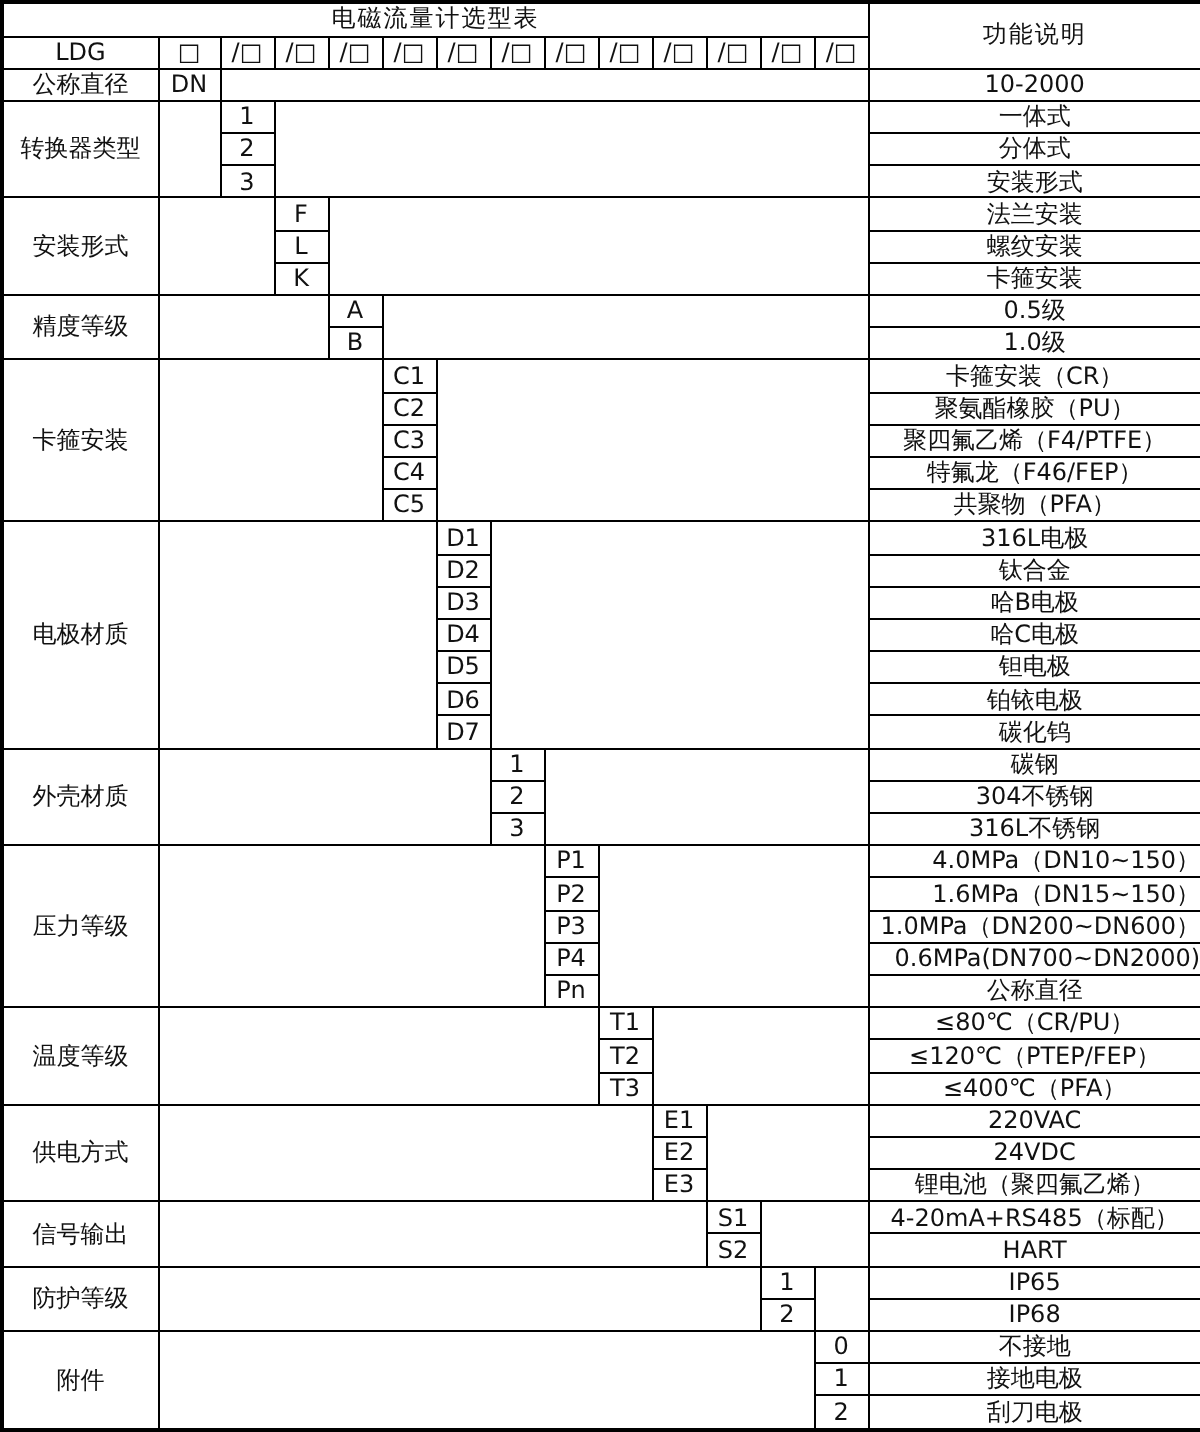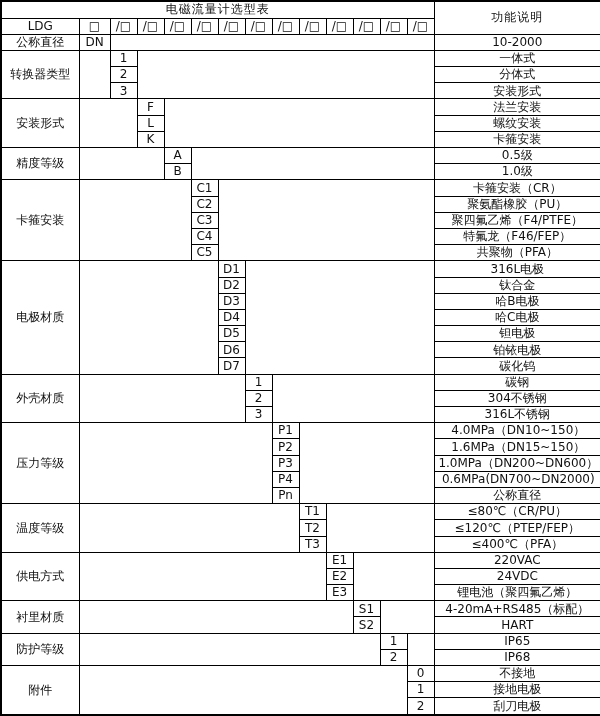--- a/index.html
+++ b/index.html
@@ -54,21 +54,21 @@
     font-size: 12px;
   }
   td.code {
     font-size: 12px;
   }
   td.desc {
     font-size: 12.5px;
     margin-left: 20px;
   }
   td.desc.left {
-    text-align: center;
+    text-align: right;
     padding-left: 2px;
   }
   tr.title-row { height: 17px; }
 </style>
 </head>
 <body>
 
 <div id="page">
   <table class="sel">
     <colgroup>
@@ -273,21 +273,21 @@
         </tr>
         <tr>
           <td class="code">E2</td>
           <td class="desc">24VDC</td>
         </tr>
         <tr>
           <td class="code">E3</td>
           <td class="desc">锂电池（聚四氟乙烯）</td>
         </tr>
         <tr>
-          <td rowspan="2" class="cat">衬里材质</td>
+          <td rowspan="2" class="cat">信号输出</td>
           <td colspan="10" rowspan="2"></td>
           <td class="code">S1</td>
           <td colspan="2" rowspan="2"></td>
           <td class="desc">4-20mA+RS485（标配）</td>
         </tr>
         <tr>
           <td class="code">S2</td>
           <td class="desc">HART</td>
         </tr>
         <tr>

